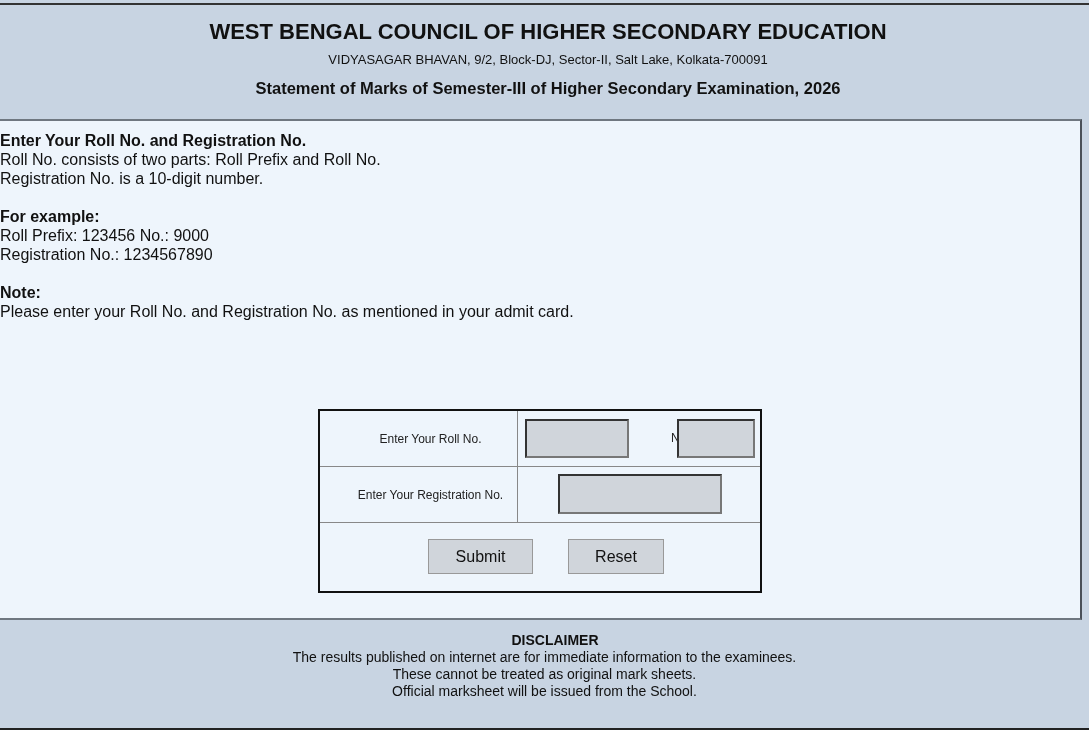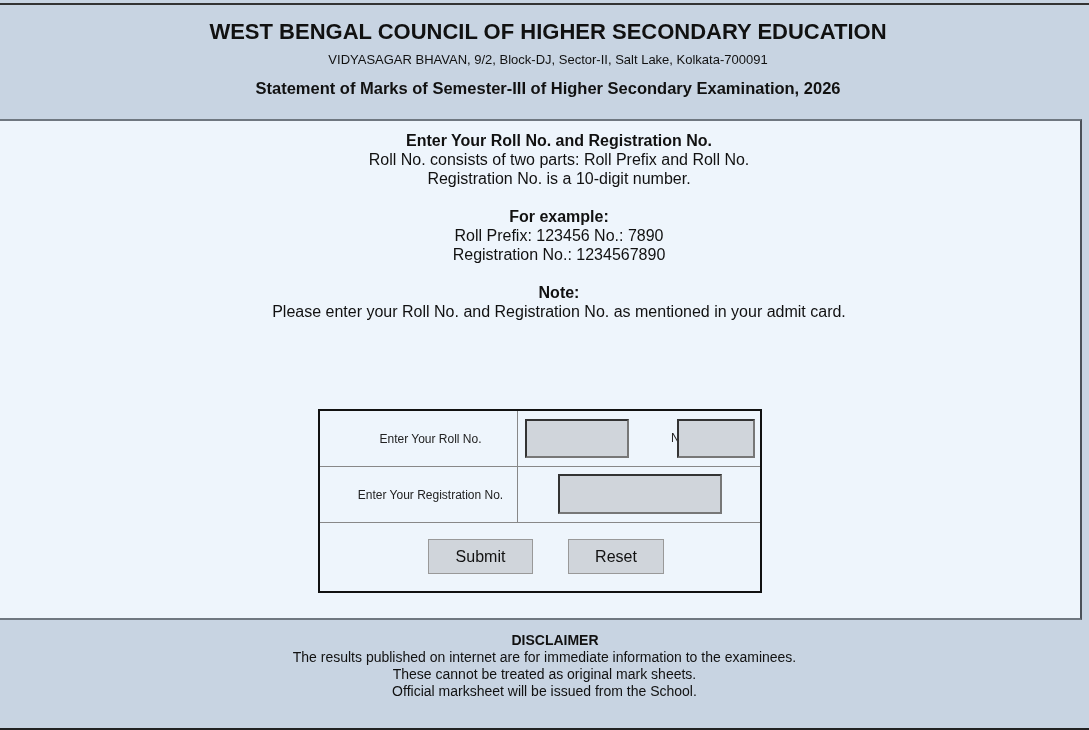--- a/index.html
+++ b/index.html
@@ -54,24 +54,22 @@
       left: 0; top: 119px;
       width: 1080px; height: 497px;
       background: #eef5fc;
       border-top: 2px solid #6f7780;
       border-right: 2px solid #4a5058;
       border-bottom: 2px solid #6f7780;
     }
     .instructions {
       position: absolute;
       left: 0; right: 0; top: 10px;
-      text-align: center;
       font-size: 16px;
       line-height: 19px;
-      padding-left: 38px;
     }
     .instructions .bold { font-weight: bold; }
     .instructions .gap { height: 19px; }
     .form-table {
       position: absolute;
       left: 318px; top: 288px;
       width: 440px; height: 180px;
       border: 2px solid #111;
       background: #eef5fc;
     }
@@ -155,21 +153,21 @@
     <div class="header-subtitle">Statement of Marks of Semester-III of Higher Secondary Examination, 2026</div>
   </div>
 
   <div class="content">
     <div class="instructions">
       <div class="bold">Enter Your Roll No. and Registration No.</div>
       <div>Roll No. consists of two parts: Roll Prefix and Roll No.</div>
       <div>Registration No. is a 10-digit number.</div>
       <div class="gap"></div>
       <div class="bold">For example:</div>
-      <div>Roll Prefix: 123456 No.: 7890</div>
+      <div>Roll Prefix: 123456 No.: 9000</div>
       <div>Registration No.: 1234567890</div>
       <div class="gap"></div>
       <div class="bold">Note:</div>
       <div>Please enter your Roll No. and Registration No. as mentioned in your admit card.</div>
     </div>
 
     <div class="form-table">
       <div class="row row1">
         <div class="cell-label">Enter Your Roll No.</div>
         <div class="col-divider"></div>

